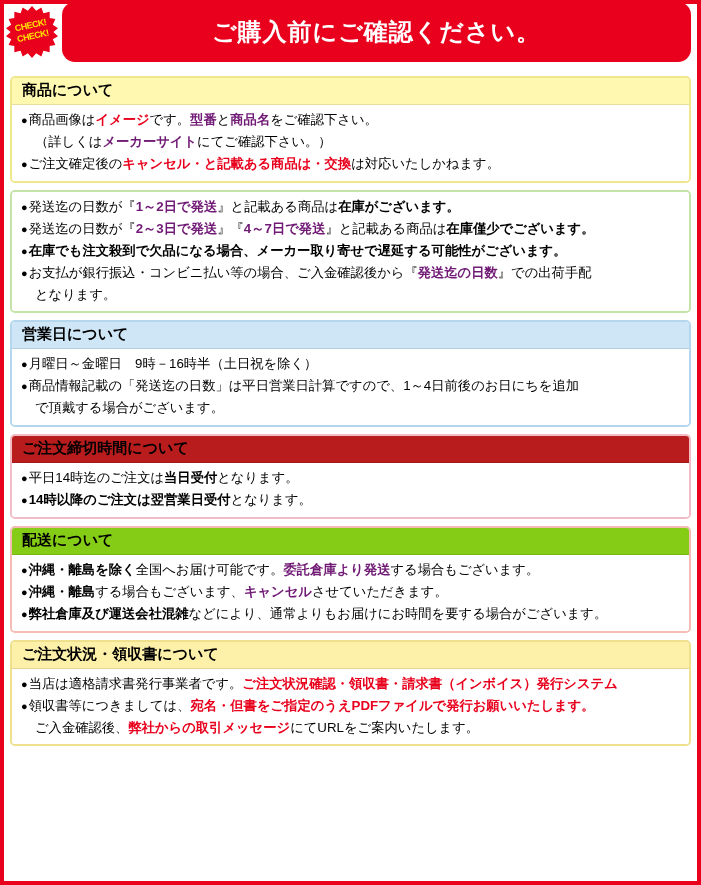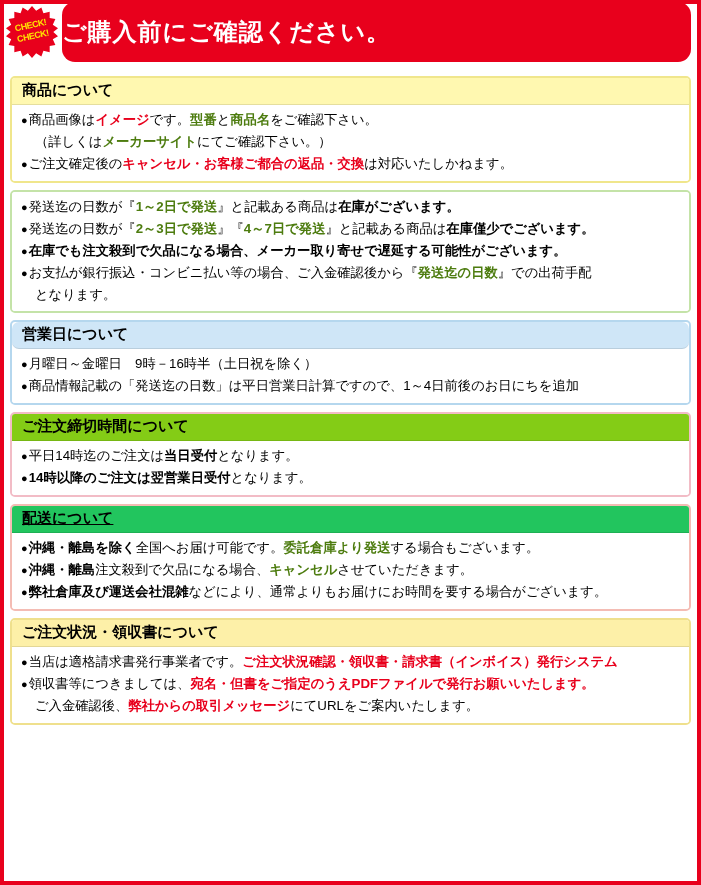--- a/index.html
+++ b/index.html
@@ -68,21 +68,21 @@
   }
   .header-bar {
     margin-left: 58px;
     margin-right: 6px;
     flex: 1;
     height: 60px;
     background: #e8001c;
     border-radius: 13px;
     display: flex;
     align-items: center;
-    justify-content: flex-start;
+    justify-content: center;
   }
   .header-bar .title {
     color: #ffffff;
     font-size: 24px;
     font-weight: bold;
     letter-spacing: 1px;
   }
   
   .sections {
     padding: 16px 6px 4px 6px;
@@ -118,32 +118,32 @@
     margin-right: 1px;
     font-size: 11px;
     line-height: 19px;
   }
   .line-text { flex: 1 1 auto; }
   .indent {
     padding-left: 14px;
   }
   .b { font-weight: bold; }
   .red { color: #e8001c; font-weight: bold; }
-  .blue { color: #4d7c0f; font-weight: bold; }
+  .blue { color: #701a75; font-weight: bold; }
 
   
   .theme-yellow .section-title { background: #fff8b0; }
   .theme-yellow { border-color: #f0e68c; }
   .theme-green .section-title { background: #d6f0c0; }
   .theme-green { border-color: #c4e3a8; }
-  .theme-blue .section-title { background: #cfe6f7; border-radius: 7px; }
+  .theme-blue .section-title { background: #cfe6f7; }
   .theme-blue { border-color: #b5d7ee; }
-  .theme-pink .section-title { background: #84cc16; }
+  .theme-pink .section-title { background: #b91c1c; }
   .theme-pink { border-color: #f2bcc6; }
-  .theme-rose .section-title { background: #22c55e; text-decoration: underline; }
+  .theme-rose .section-title { background: #84cc16; }
   .theme-rose { border-color: #f4bcb4; }
   .theme-lemon .section-title { background: #fdf0a8; }
   .theme-lemon { border-color: #efe08d; }
 </style>
 </head>
 <body>
 
 <div class="page">
 
   <div class="header">
@@ -165,21 +165,21 @@
         <div class="section-body">
           <div class="line">
             <span class="bullet">●</span>
             <span class="line-text"><span>商品画像は</span><span class="red">イメージ</span><span>です。</span><span class="blue">型番</span><span>と</span><span class="blue">商品名</span><span>をご確認下さい。</span></span>
           </div>
           <div class="line indent">
             <span class="line-text"><span>（詳しくは</span><span class="blue">メーカーサイト</span><span>にてご確認</span><span>下さい。）</span></span>
           </div>
           <div class="line">
             <span class="bullet">●</span>
-            <span class="line-text"><span>ご注文確定後の</span><span class="red">キャンセル・お客様ご都合の返品・交換</span><span>は対応いたしかねます。</span></span>
+            <span class="line-text"><span>ご注文確定後の</span><span class="red">キャンセル・と記載ある商品は・交換</span><span>は対応いたしかねます。</span></span>
           </div>
         </div>
       </div>
       <div class="section theme-green">
         <div class="section-body">
           <div class="line">
             <span class="bullet">●</span>
             <span class="line-text"><span>発送迄の日数が『</span><span class="blue">1～2日で発送</span><span>』と記載ある商品は</span><span class="b">在庫がございます。</span></span>
           </div>
           <div class="line">
@@ -203,20 +203,23 @@
         <div class="section-title">営業日について</div>
         <div class="section-body">
           <div class="line">
             <span class="bullet">●</span>
             <span class="line-text"><span>月曜日～金曜日　9時－16時半（土日祝を除く）</span></span>
           </div>
           <div class="line">
             <span class="bullet">●</span>
             <span class="line-text"><span>商品情報記載の「発送迄の日数」は平日営業日計算ですので、1～4日前後のお日にちを追加</span></span>
           </div>
+          <div class="line indent">
+            <span class="line-text"><span>で頂戴する場合がございます。</span></span>
+          </div>
         </div>
       </div>
       <div class="section theme-pink">
         <div class="section-title">ご注文締切時間について</div>
         <div class="section-body">
           <div class="line">
             <span class="bullet">●</span>
             <span class="line-text"><span>平日14時迄のご注文は</span><span class="b">当日受付</span><span>となります。</span></span>
           </div>
           <div class="line">
@@ -227,21 +230,21 @@
       </div>
       <div class="section theme-rose">
         <div class="section-title">配送について</div>
         <div class="section-body">
           <div class="line">
             <span class="bullet">●</span>
             <span class="line-text"><span class="b">沖縄・離島を除く</span><span>全国へお届け可能です。</span><span class="blue">委託倉庫より発送</span><span>する場合もございます。</span></span>
           </div>
           <div class="line">
             <span class="bullet">●</span>
-            <span class="line-text"><span class="b">沖縄・離島</span><span>注文殺到で欠品になる場合、</span><span class="blue">キャンセル</span><span>させていただきます。</span></span>
+            <span class="line-text"><span class="b">沖縄・離島</span><span>する場合もございます、</span><span class="blue">キャンセル</span><span>させていただきます。</span></span>
           </div>
           <div class="line">
             <span class="bullet">●</span>
             <span class="line-text"><span class="b">弊社倉庫及び運送会社混雑</span><span>などにより、通常よりもお届けにお時間を要する場合がございます。</span></span>
           </div>
         </div>
       </div>
       <div class="section theme-lemon">
         <div class="section-title">ご注文状況・領収書について</div>
         <div class="section-body">

